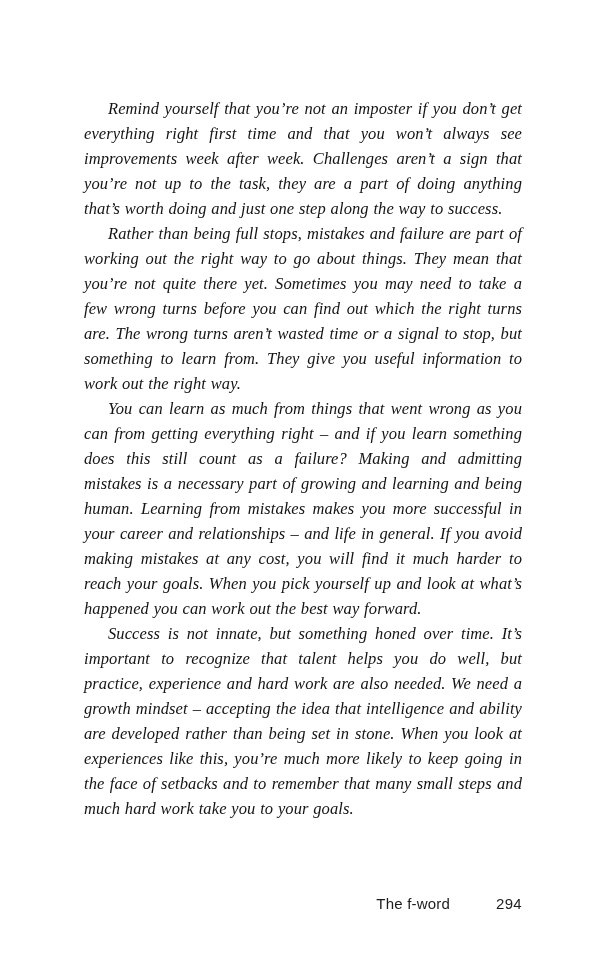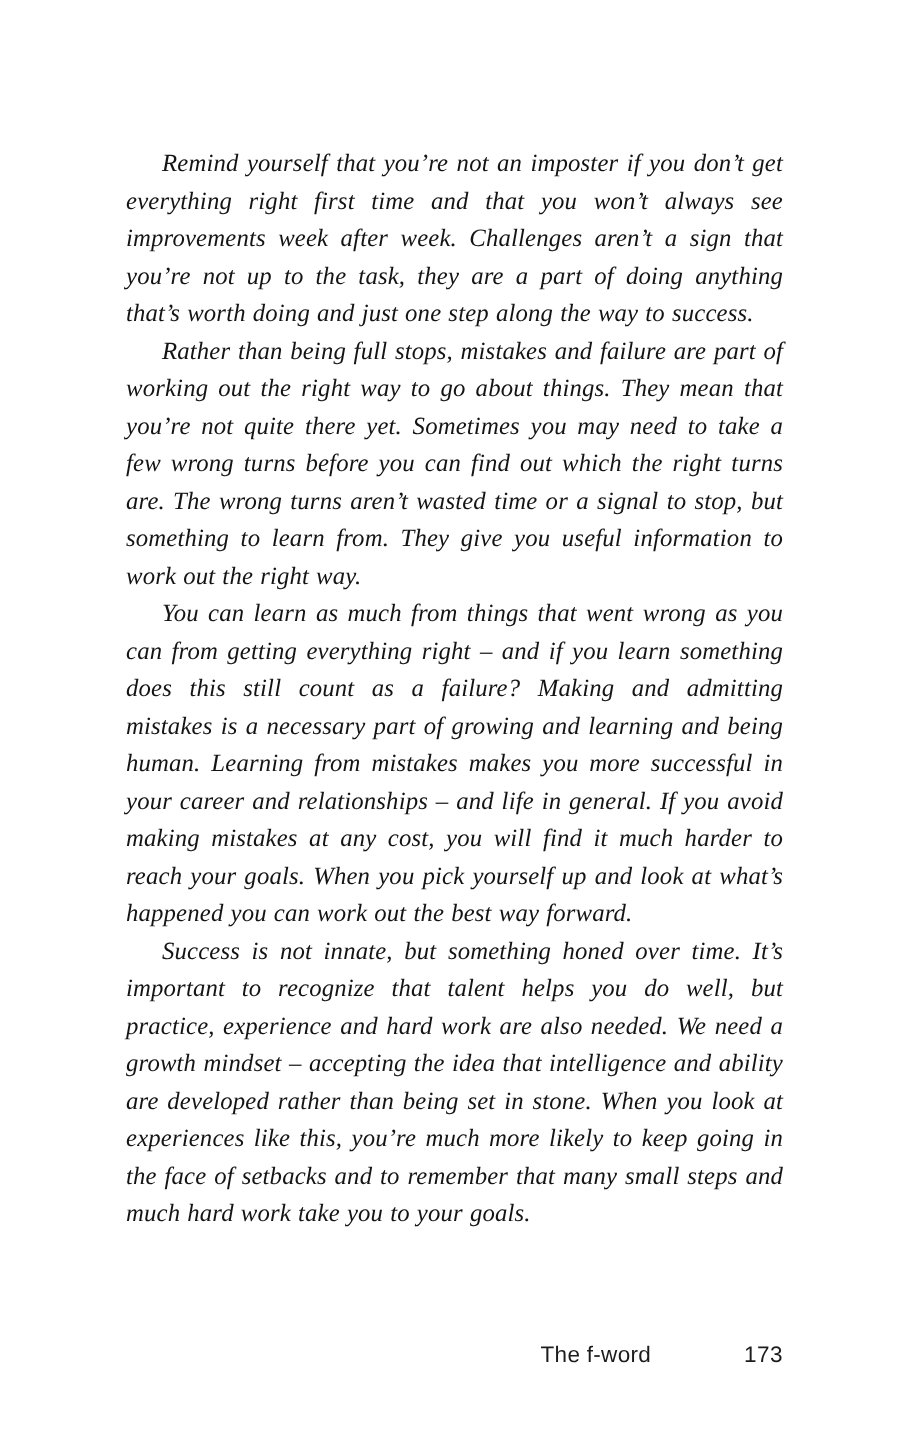--- a/index.html
+++ b/index.html
@@ -30,21 +30,21 @@
       text-indent: 24px;
       letter-spacing: 0.1px;
       word-spacing: 0.5px;
     }
     .footer {
       position: absolute;
       right: 78px;
       top: 895px;
       display: flex;
       align-items: baseline;
-      gap: 62px;
+      gap: 46px;
       font-family: "Liberation Sans", sans-serif;
       font-size: 15px;
       color: #1c1c1c;
       justify-content: center;
     }
     .footer .chapter {
       letter-spacing: 0.2px;
     }
     .footer .pagenum {
       letter-spacing: 0.3px;
@@ -55,14 +55,14 @@
 
 <div class="text-block">
   <p class="para">Remind yourself that you’re not an imposter if you don’t get everything right first time and that you won’t always see improvements week after week. Challenges aren’t a sign that you’re not up to the task, they are a part of doing anything that’s worth doing and just one step along the way to success.</p>
   <p class="para">Rather than being full stops, mistakes and failure are part of working out the right way to go about things. They mean that you’re not quite there yet. Sometimes you may need to take a few wrong turns before you can find out which the right turns are. The wrong turns aren’t wasted time or a signal to stop, but something to learn from. They give you useful information to work out the right way.</p>
   <p class="para">You can learn as much from things that went wrong as you can from getting everything right – and if you learn something does this still count as a failure? Making and admitting mistakes is a necessary part of growing and learning and being human. Learning from mistakes makes you more successful in your career and relationships – and life in general. If you avoid making mistakes at any cost, you will find it much harder to reach your goals. When you pick yourself up and look at what’s happened you can work out the best way forward.</p>
   <p class="para">Success is not innate, but something honed over time. It’s important to recognize that talent helps you do well, but practice, experience and hard work are also needed. We need a growth mindset – accepting the idea that intelligence and ability are developed rather than being set in stone. When you look at experiences like this, you’re much more likely to keep going in the face of setbacks and to remember that many small steps and much hard work take you to your goals.</p>
 </div>
 
 <div class="footer">
   <span class="chapter">The f-word</span>
-  <span class="pagenum">173</span>
+  <span class="pagenum">294</span>
 </div>
 
 </body></html>

